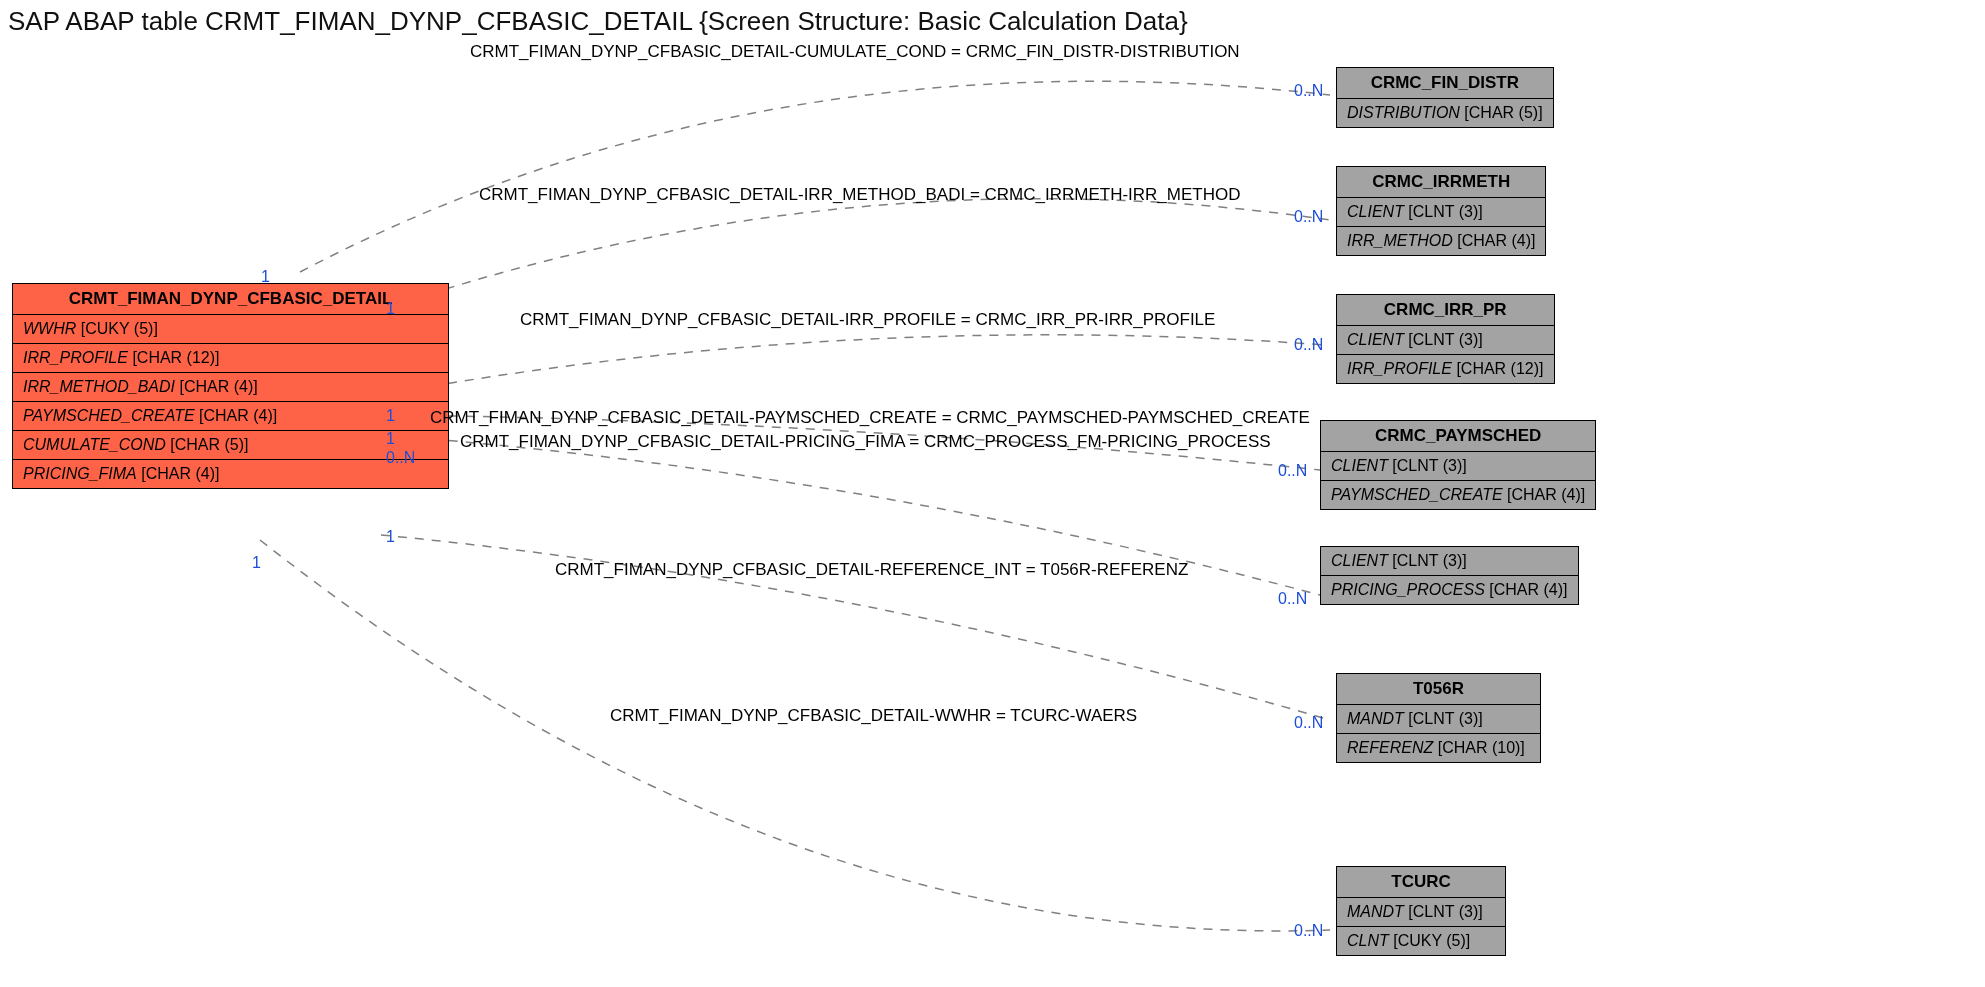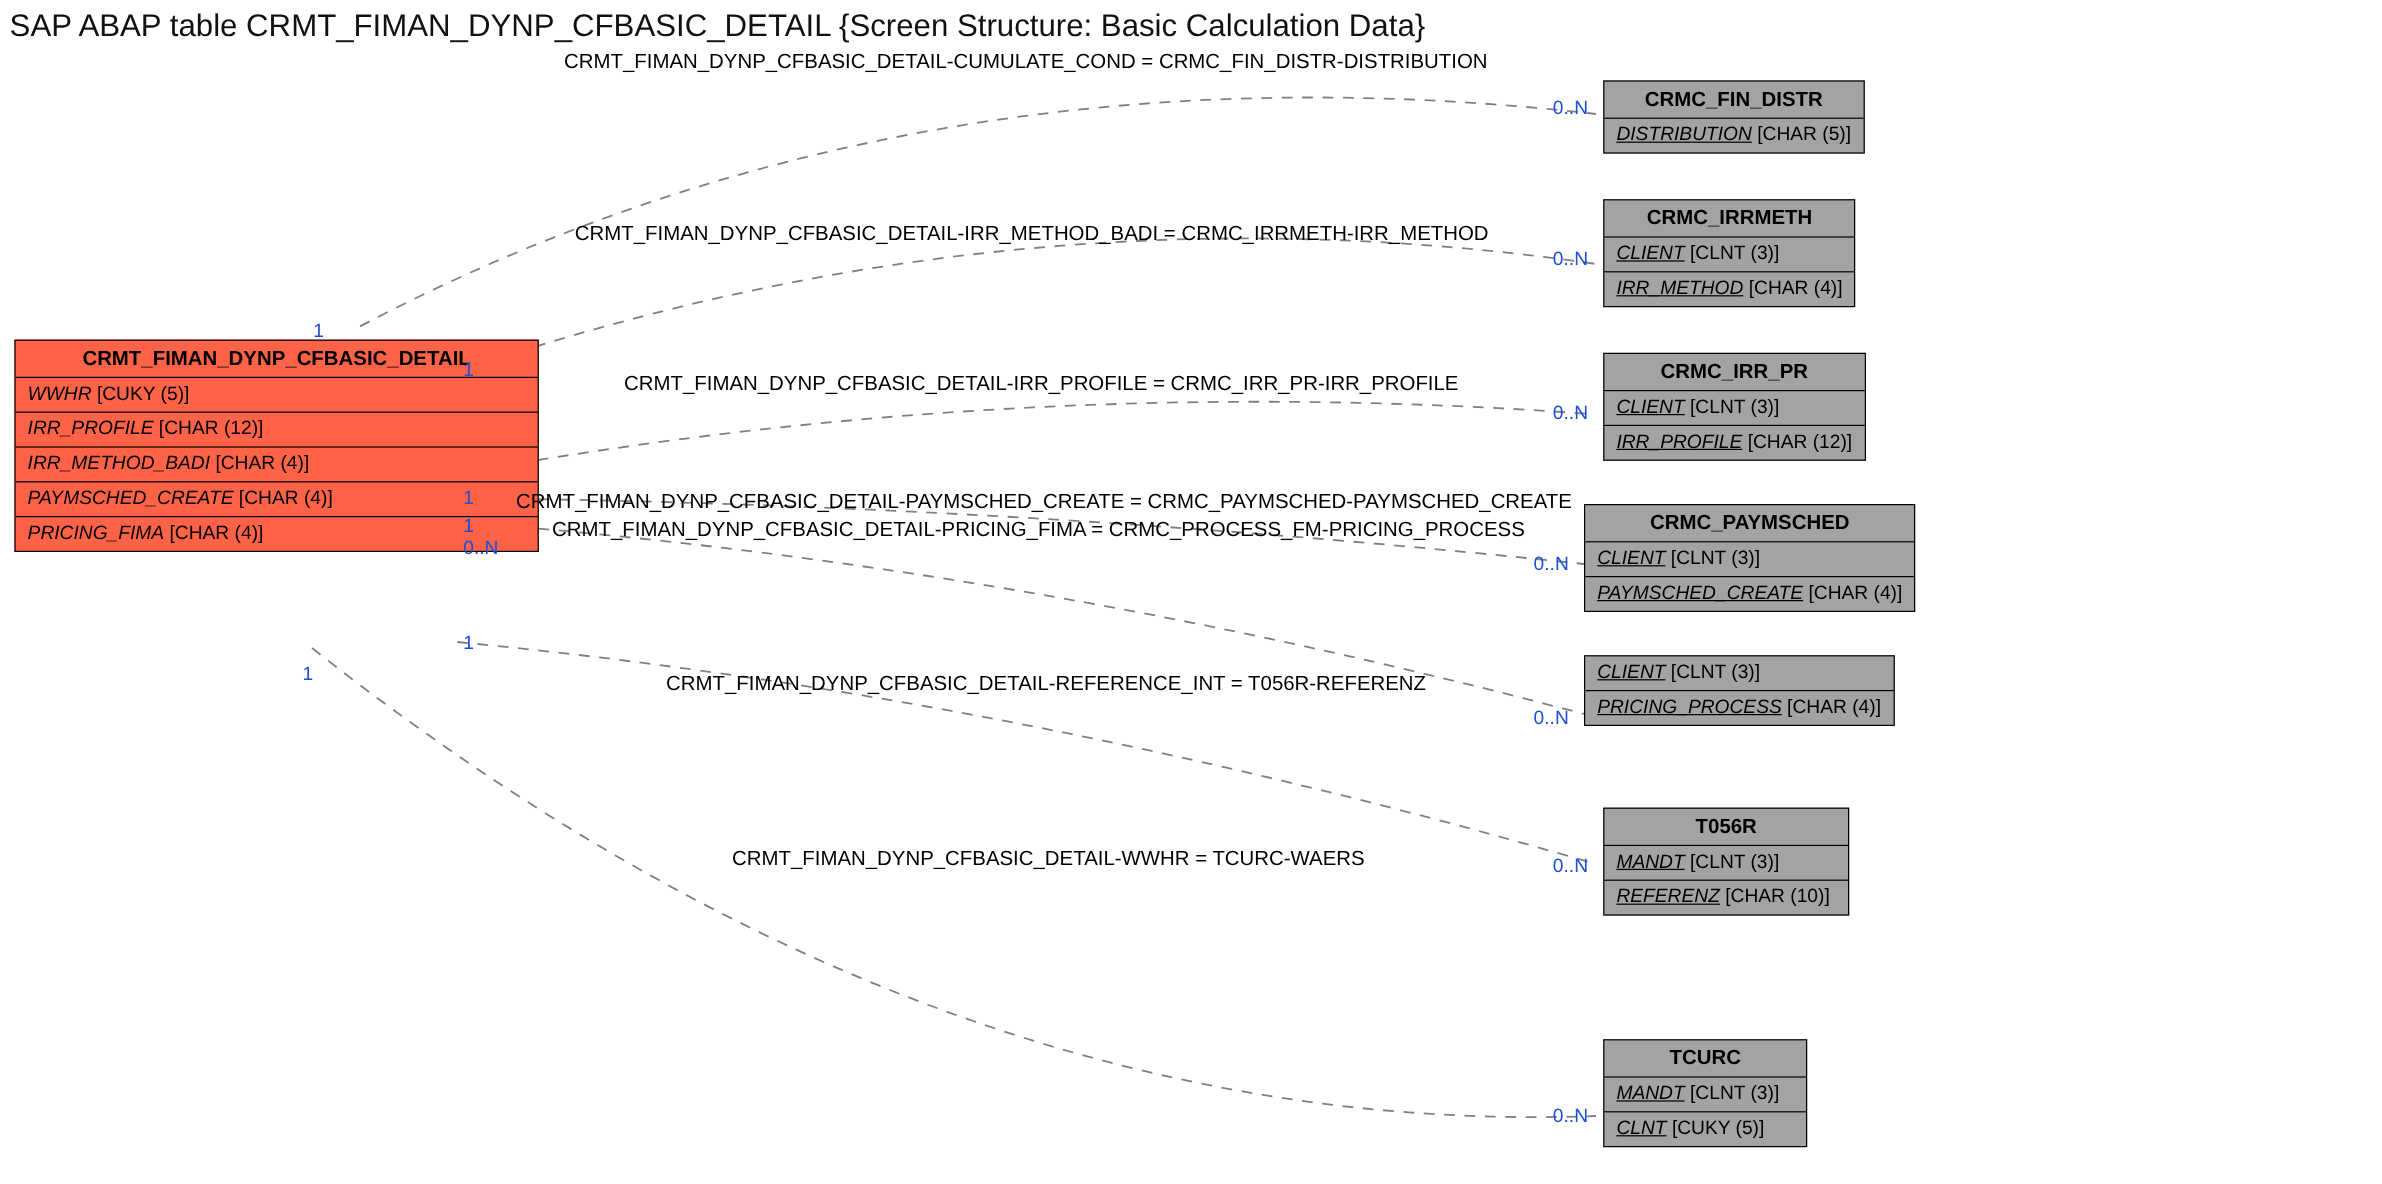--- a/index.html
+++ b/index.html
@@ -4,21 +4,21 @@
 <style>
   html,body{margin:0;padding:0;width:1985px;height:987px;background:#fff;font-family:Verdana,Geneva,sans-serif;overflow:hidden}
   .title{position:absolute;left:8px;top:6px;font-size:26px;color:#111}
   .tbl{position:absolute;border:1px solid #000;box-sizing:border-box}
   .tbl .hd{font-weight:bold;text-align:center;padding:5px 10px;border-bottom:1px solid #000;font-size:17px}
   .tbl .fld{padding:5px 10px;border-bottom:1px solid #000;font-size:16px}
   .tbl .fld:last-child{border-bottom:none}
   .tbl .fld .fn{font-style:italic}
   .main{background:#ff6347}
   .ref{background:#a3a3a3}
-  .u{text-decoration:underline}
+  .u{}
   .rel{position:absolute;font-size:17px;color:#000;text-align:right;white-space:nowrap}
   .card{position:absolute;font-size:16px;color:#1d4ed8}
   svg{position:absolute;left:0;top:0;width:1985px;height:987px;pointer-events:none}
   svg path{fill:none;stroke:#808080;stroke-width:1.5;stroke-dasharray:9 8}
 </style>
 </head>
 <body>
 
 <div class="title">SAP ABAP table CRMT_FIMAN_DYNP_CFBASIC_DETAIL {Screen Structure: Basic Calculation Data}</div>
 
@@ -31,20 +31,21 @@
   <path d="M 381 535 Q 850 580 1330 720"></path>
   <path d="M 260 540 Q 780 950 1330 930"></path>
 </svg>
 
 <div class="tbl main" style="left:12px;top:283px;width:437px">
   <div class="hd">CRMT_FIMAN_DYNP_CFBASIC_DETAIL</div>
   <div class="fld"><span class="fn">WWHR</span> <span>[CUKY (5)]</span></div>
   <div class="fld"><span class="fn">IRR_PROFILE</span> <span>[CHAR (12)]</span></div>
   <div class="fld"><span class="fn">IRR_METHOD_BADI</span> <span>[CHAR (4)]</span></div>
   <div class="fld"><span class="fn">PAYMSCHED_CREATE</span> <span>[CHAR (4)]</span></div>
+  <div class="fld"><span class="fn">CUMULATE_COND</span> <span>[CHAR (5)]</span></div>
   <div class="fld"><span class="fn">PRICING_FIMA</span> <span>[CHAR (4)]</span></div>
 </div>
 
 <div class="tbl ref" style="left:1336px;top:67px;min-width:205px">
   <div class="hd">CRMC_FIN_DISTR</div>
   <div class="fld"><span class="fn u">DISTRIBUTION</span> <span>[CHAR (5)]</span></div>
 </div>
 
 <div class="tbl ref" style="left:1336px;top:166px;min-width:205px">
   <div class="hd">CRMC_IRRMETH</div>

